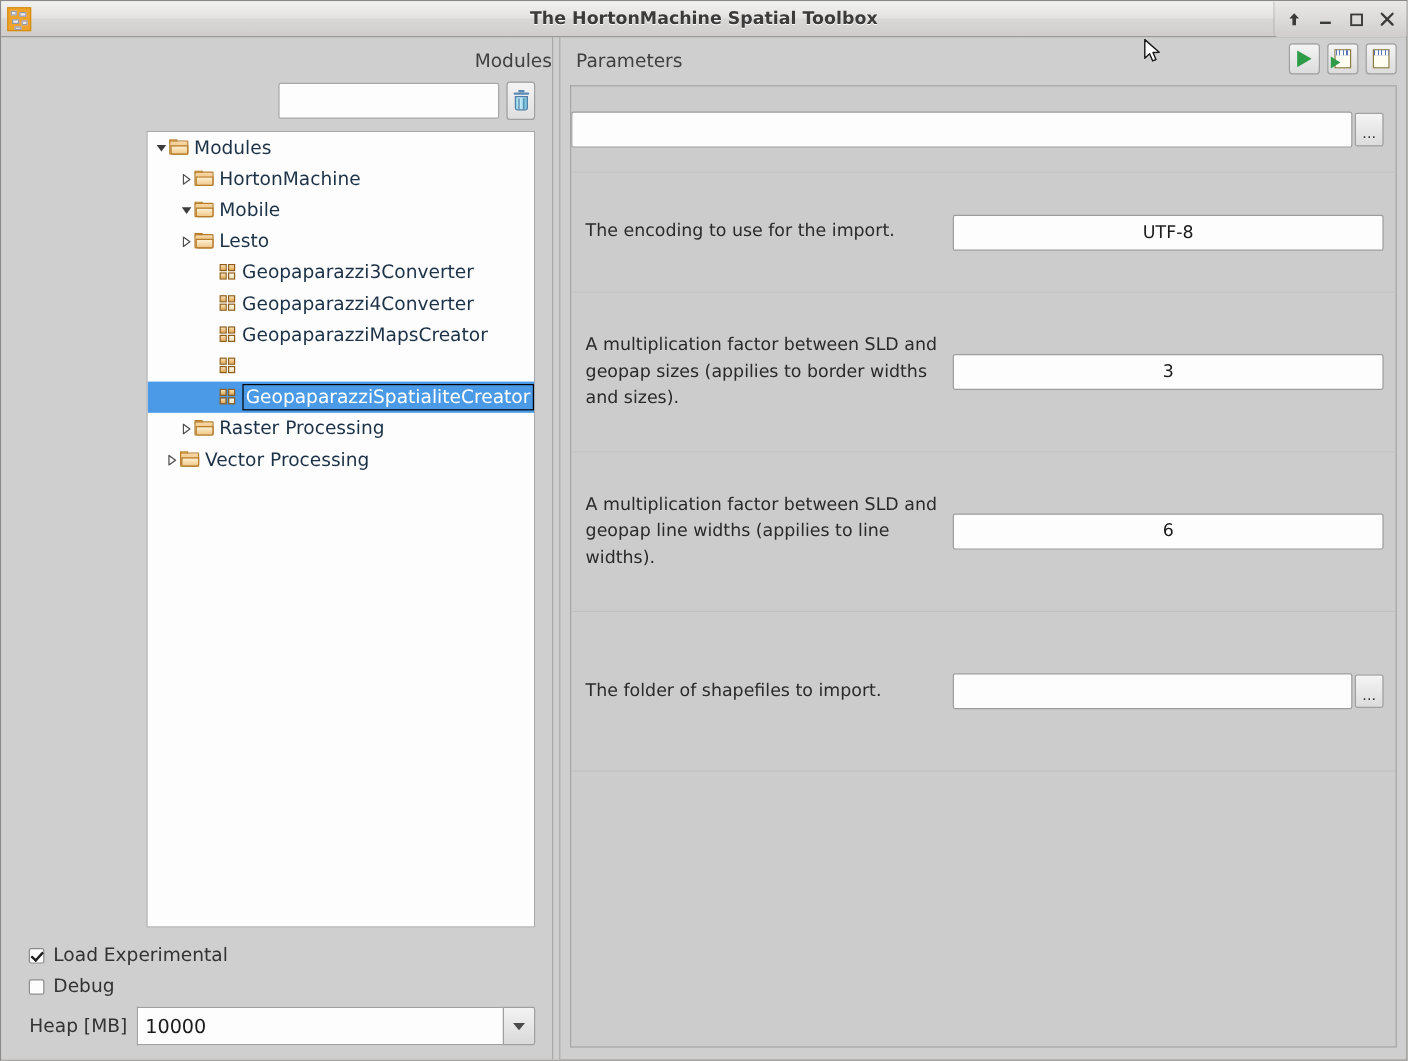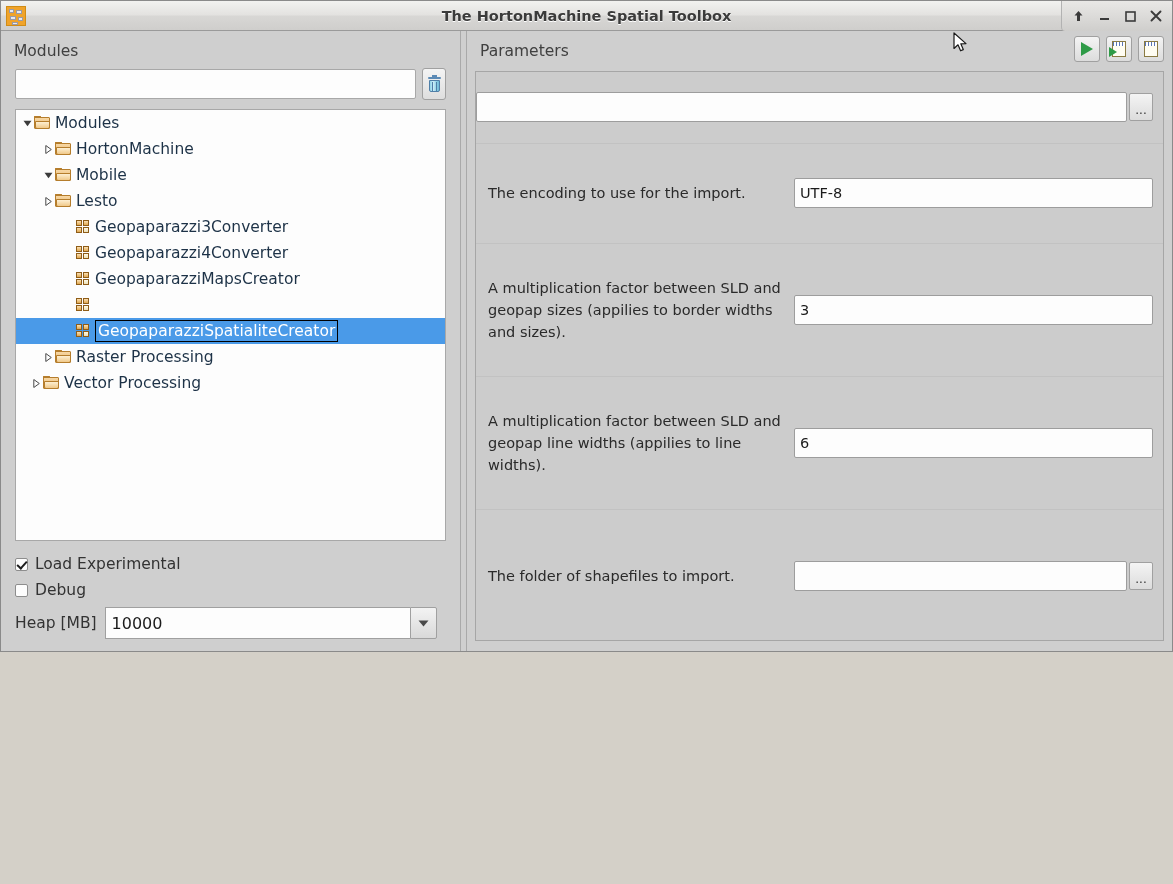--- a/index.html
+++ b/index.html
@@ -4,21 +4,21 @@
 <style>
   * { box-sizing: border-box; margin: 0; padding: 0; }
   html, body {
     width: 1173px; height: 884px;
     font-family: "DejaVu Sans", sans-serif;
     background: #d4d0c8;
     overflow: hidden;
   }
   #app {
     position: relative;
-    width: 1173px; height: 652px;
+    width: 1173px; height: 884px;
     background: #cfcfcf;
     border: 1px solid #8a8a8a;
     display: flex; flex-direction: column;
   }
 
   
   #titlebar {
     position: relative;
     height: 30px; flex: 0 0 30px;
     background: linear-gradient(to bottom, #f2f2f0 0%, #e3e2e0 48%, #d8d7d5 52%, #cfcecc 100%);
@@ -64,20 +64,21 @@
 
   
   #body { flex: 1 1 auto; display: flex; min-height: 0; }
 
   
   #left {
     width: 459px; flex: 0 0 459px;
     display: flex; flex-direction: column;
     padding: 0 0 0 0;
     background: #cfcfcf;
+    align-items: flex-end;
   }
   .section-label {
     font-size: 15.5px; color: #404040;
     padding: 11px 0 8px 13px;
   }
   #search-row {
     display: flex; align-items: center; gap: 6px;
     padding: 0 14px 0 14px;
   }
   #search-input {
@@ -266,21 +267,21 @@
   .plabel {
     width: 318px; flex: 0 0 318px;
     padding: 0 12px 0 12px;
     font-size: 14.5px; line-height: 1.52; color: #2a2a2a;
   }
   .pfield { flex: 1 1 auto; display: flex; align-items: center; padding-right: 10px; }
   .ptext {
     flex: 1 1 auto; height: 30px;
     background: #fdfdfd; border: 1px solid #9d9d9d; border-radius: 2px;
     font-family: "DejaVu Sans", sans-serif; font-size: 14.5px; color: #1b1b1b;
-    padding: 0 5px; outline: none;
+    padding: 0 5px; outline: none; text-align: center;
   }
   .pbrowse {
     width: 24px; height: 28px; margin-left: 2px;
     background: linear-gradient(to bottom,#f4f4f4,#dcdcdc);
     border: 1px solid #a0a0a0; border-radius: 2px;
     font-size: 12px; color: #333;
     display:flex; align-items:flex-end; justify-content:center;
     padding-bottom: 3px;
   }
 

